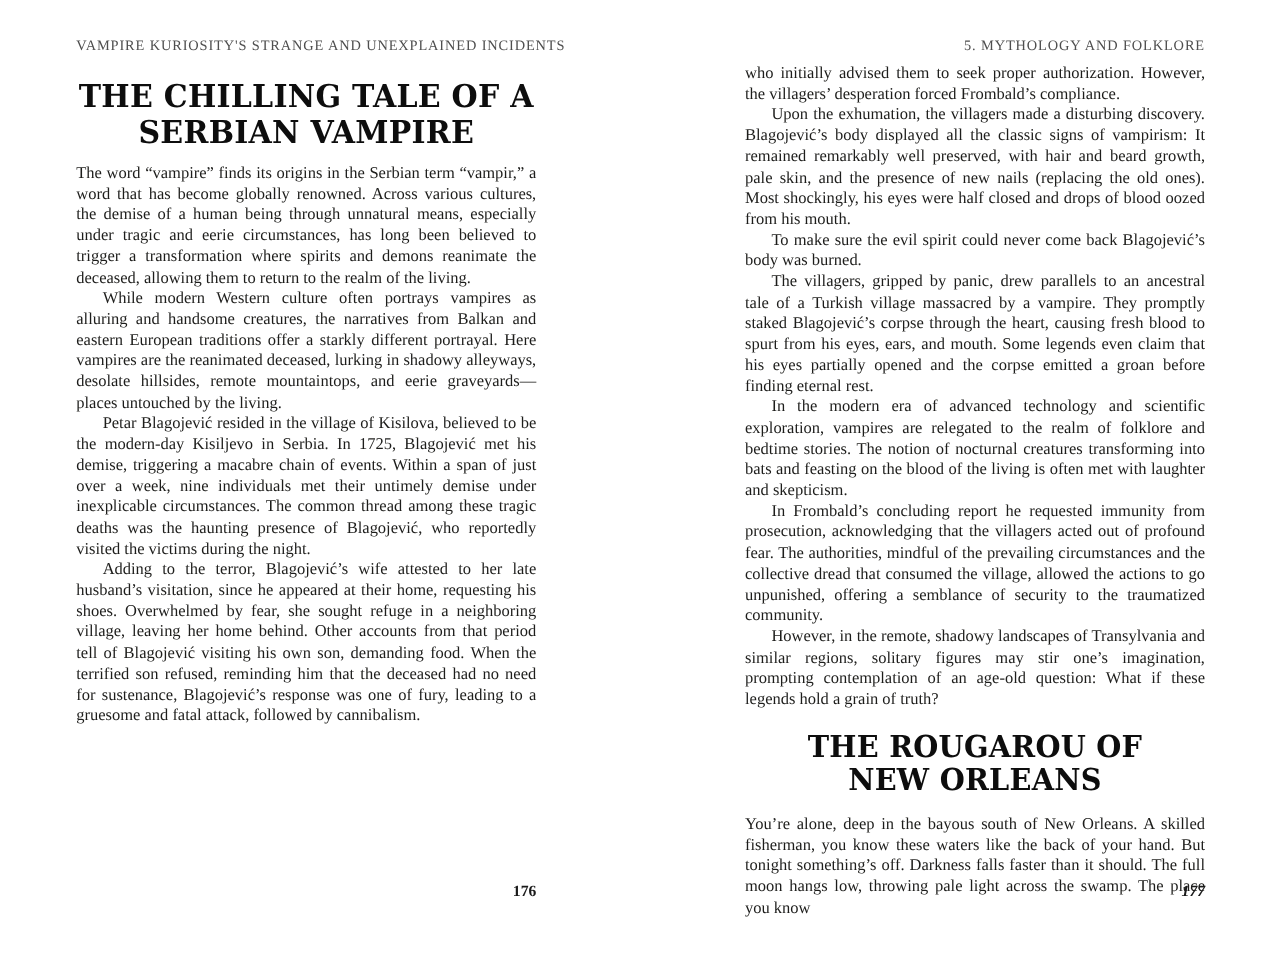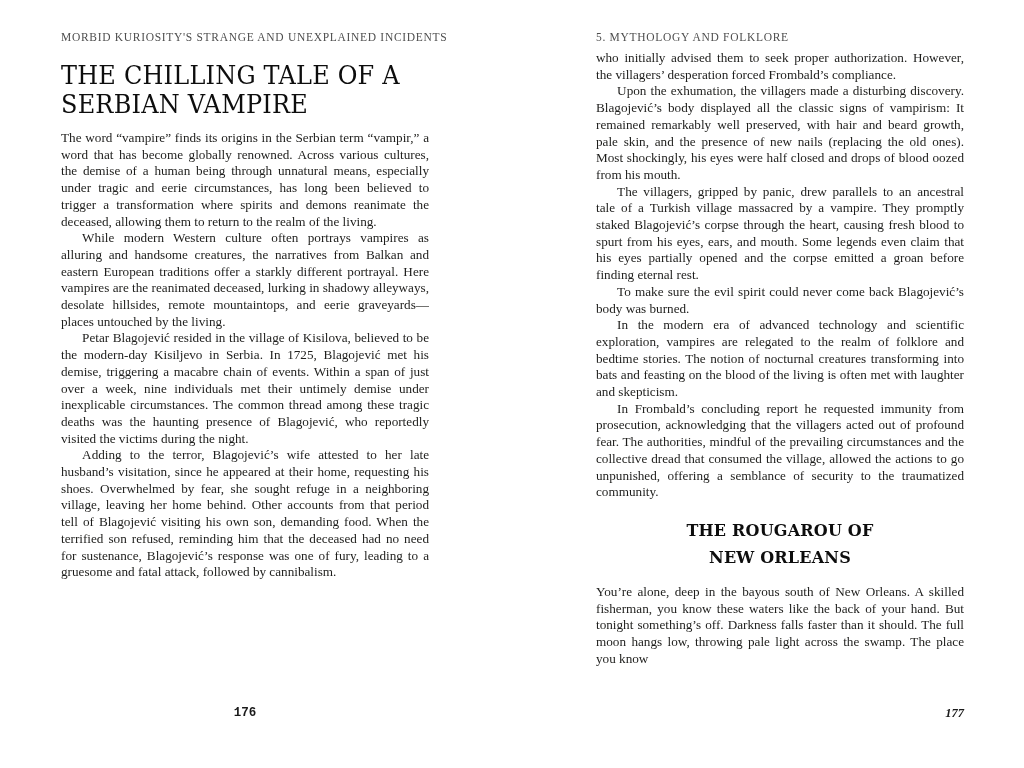--- a/index.html
+++ b/index.html
@@ -24,28 +24,29 @@
     position: absolute;
     top: 31px;
     width: 100%;
     font-family: "Liberation Serif", serif;
     font-size: 11.5px;
     letter-spacing: 0.7px;
     color: #4e4e4e;
     white-space: nowrap;
   }
   .running-head.rh-left  { text-align: left; }
-  .running-head.rh-right { text-align: left; }
+  .running-head.rh-right { text-align: right; }
 
   .chapter-title {
     position: absolute;
     top: 62px;
     width: 100%;
+    text-align: center;
     font-family: "DejaVu Serif", serif;
-    font-weight: 400;
+    font-weight: 700;
     font-size: 24px;
     line-height: 29px;
     letter-spacing: 0.2px;
     color: #0d0d0d;
   }
   .chapter-title .t-line { display: block; transform: scaleY(1.05); }
 
   .body-text {
     position: absolute;
     width: 100%;
@@ -57,48 +58,48 @@
   .body-text.bt-left  { top: 130px; font-family: Liberation Serif, serif; }
   .body-text.bt-right { top: 50px; }
 
   .body-text p { margin: 0; }
   .body-text p.indent { text-indent: 1.6em; }
 
   .section-title {
     text-align: center;
     font-family: "DejaVu Serif", serif;
     font-weight: 700;
-    font-size: 16px;
+    font-size: 23px;
     line-height: 27px;
     letter-spacing: 0.2px;
     color: #0d0d0d;
     margin-top: 16px;
     margin-bottom: 13px;
     text-indent: 0;
   }
   .section-title .t-line { display: block; transform: scaleY(1.05); }
 
   .page-number {
     position: absolute;
     top: 706px;
     width: 100%;
     font-weight: 700;
     font-size: 12.5px;
     color: #1a1a1a;
   }
-  .page-number.pn-left  { text-align: center; font-family: Liberation Mono, monospace; }
+  .page-number.pn-left  { text-align: right; }
   .page-number.pn-right { text-align: right; font-style: italic; }
 </style>
 </head>
 <body>
 
 <div>
 
   <section class="page left">
-    <header class="running-head rh-left">MORBID KURIOSITY'S STRANGE AND UNEXPLAINED INCIDENTS</header>
+    <header class="running-head rh-left">VAMPIRE KURIOSITY'S STRANGE AND UNEXPLAINED INCIDENTS</header>
 
     <h1 class="chapter-title">
       <span class="t-line">THE CHILLING TALE OF A</span>
       <span class="t-line">SERBIAN VAMPIRE</span>
     </h1>
 
     <div class="body-text bt-left">
       <p>The word “vampire” finds its origins in the Serbian term “vampir,” a word that has become globally renowned. Across various cultures, the demise of a human being through unnatural means, especially under tragic and eerie circumstances, has long been believed to trigger a transformation where spirits and demons reanimate the deceased, allowing them to return to the realm of the living.</p>
       <p class="indent">While modern Western culture often portrays vampires as alluring and handsome creatures, the narratives from Balkan and eastern European traditions offer a starkly different portrayal. Here vampires are the reanimated deceased, lurking in shadowy alleyways, desolate hillsides, remote mountaintops, and eerie graveyards—places untouched by the living.</p>
       <p class="indent">Petar Blagojević resided in the village of Kisilova, believed to be the modern-day Kisiljevo in Serbia. In 1725, Blagojević met his demise, triggering a macabre chain of events. Within a span of just over a week, nine individuals met their untimely demise under inexplicable circumstances. The common thread among these tragic deaths was the haunting presence of Blagojević, who reportedly visited the victims during the night.</p>
@@ -107,24 +108,25 @@
 
     <div class="page-number pn-left">176</div>
   </section>
 
   <section class="page right">
     <header class="running-head rh-right">5. MYTHOLOGY AND FOLKLORE</header>
 
     <div class="body-text bt-right">
       <p>who initially advised them to seek proper authorization. However, the villagers’ desperation forced Frombald’s compliance.</p>
       <p class="indent">Upon the exhumation, the villagers made a disturbing discovery. Blagojević’s body displayed all the classic signs of vampirism: It remained remarkably well preserved, with hair and beard growth, pale skin, and the presence of new nails (replacing the old ones). Most shockingly, his eyes were half closed and drops of blood oozed from his mouth.</p>
+      <p class="indent">To make sure the evil spirit could never come back Blagojević’s body was burned.</p>
       <p class="indent">The villagers, gripped by panic, drew parallels to an ancestral tale of a Turkish village massacred by a vampire. They promptly staked Blagojević’s corpse through the heart, causing fresh blood to spurt from his eyes, ears, and mouth. Some legends even claim that his eyes partially opened and the corpse emitted a groan before finding eternal rest.</p>
-      <p class="indent">To make sure the evil spirit could never come back Blagojević’s body was burned.</p>
       <p class="indent">In the modern era of advanced technology and scientific exploration, vampires are relegated to the realm of folklore and bedtime stories. The notion of nocturnal creatures transforming into bats and feasting on the blood of the living is often met with laughter and skepticism.</p>
       <p class="indent">In Frombald’s concluding report he requested immunity from prosecution, acknowledging that the villagers acted out of profound fear. The authorities, mindful of the prevailing circumstances and the collective dread that consumed the village, allowed the actions to go unpunished, offering a semblance of security to the traumatized community.</p>
+      <p class="indent">However, in the remote, shadowy landscapes of Transylvania and similar regions, solitary figures may stir one’s imagination, prompting contemplation of an age-old question: What if these legends hold a grain of truth?</p>
 
       <h2 class="section-title">
         <span class="t-line">THE ROUGAROU OF</span>
         <span class="t-line">NEW ORLEANS</span>
       </h2>
 
       <p>You’re alone, deep in the bayous south of New Orleans. A skilled fisherman, you know these waters like the back of your hand. But tonight something’s off. Darkness falls faster than it should. The full moon hangs low, throwing pale light across the swamp. The place you know</p>
     </div>
 
     <div class="page-number pn-right">177</div>

